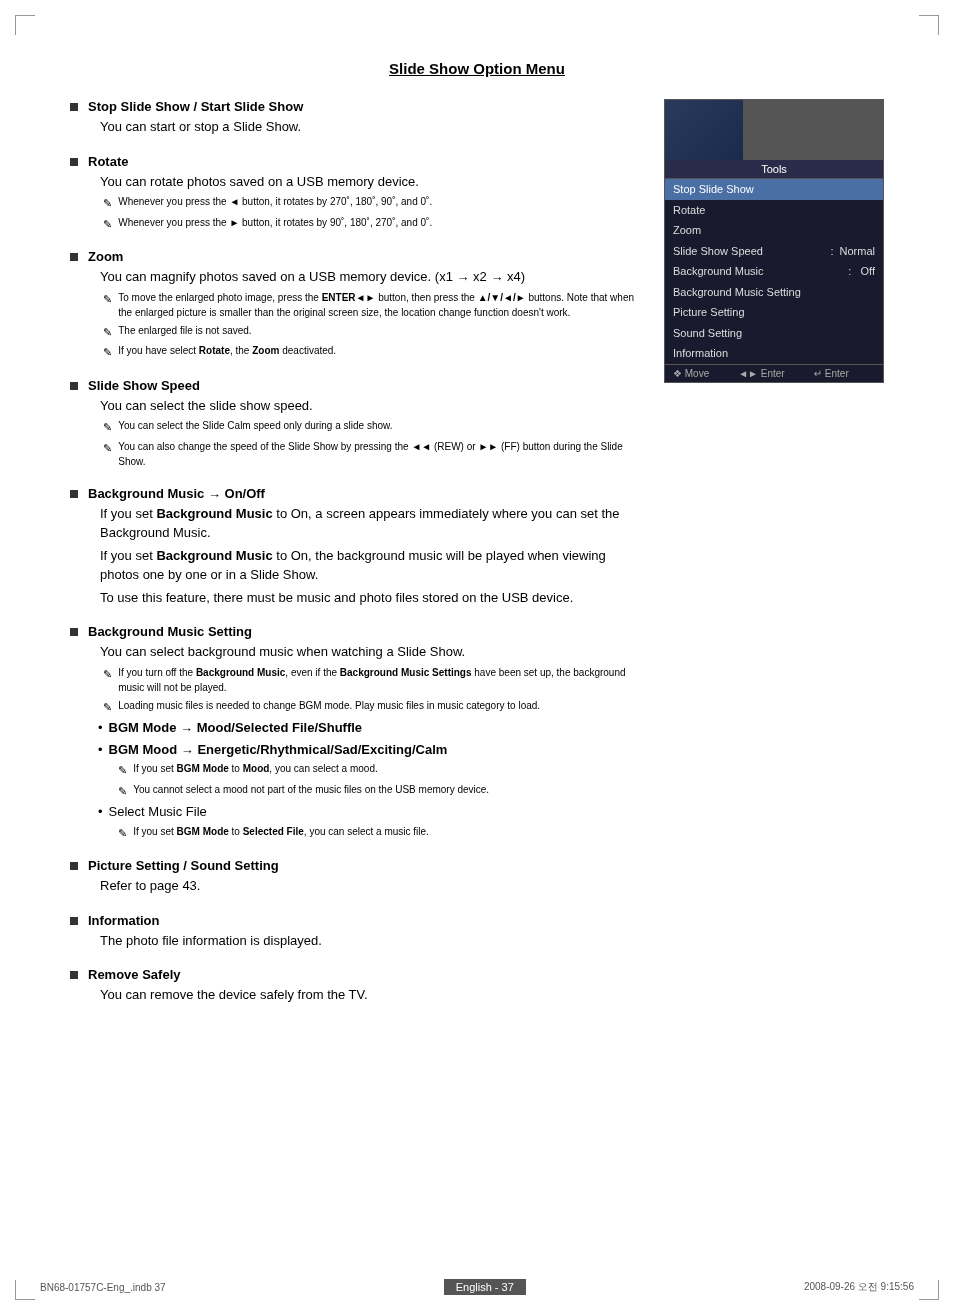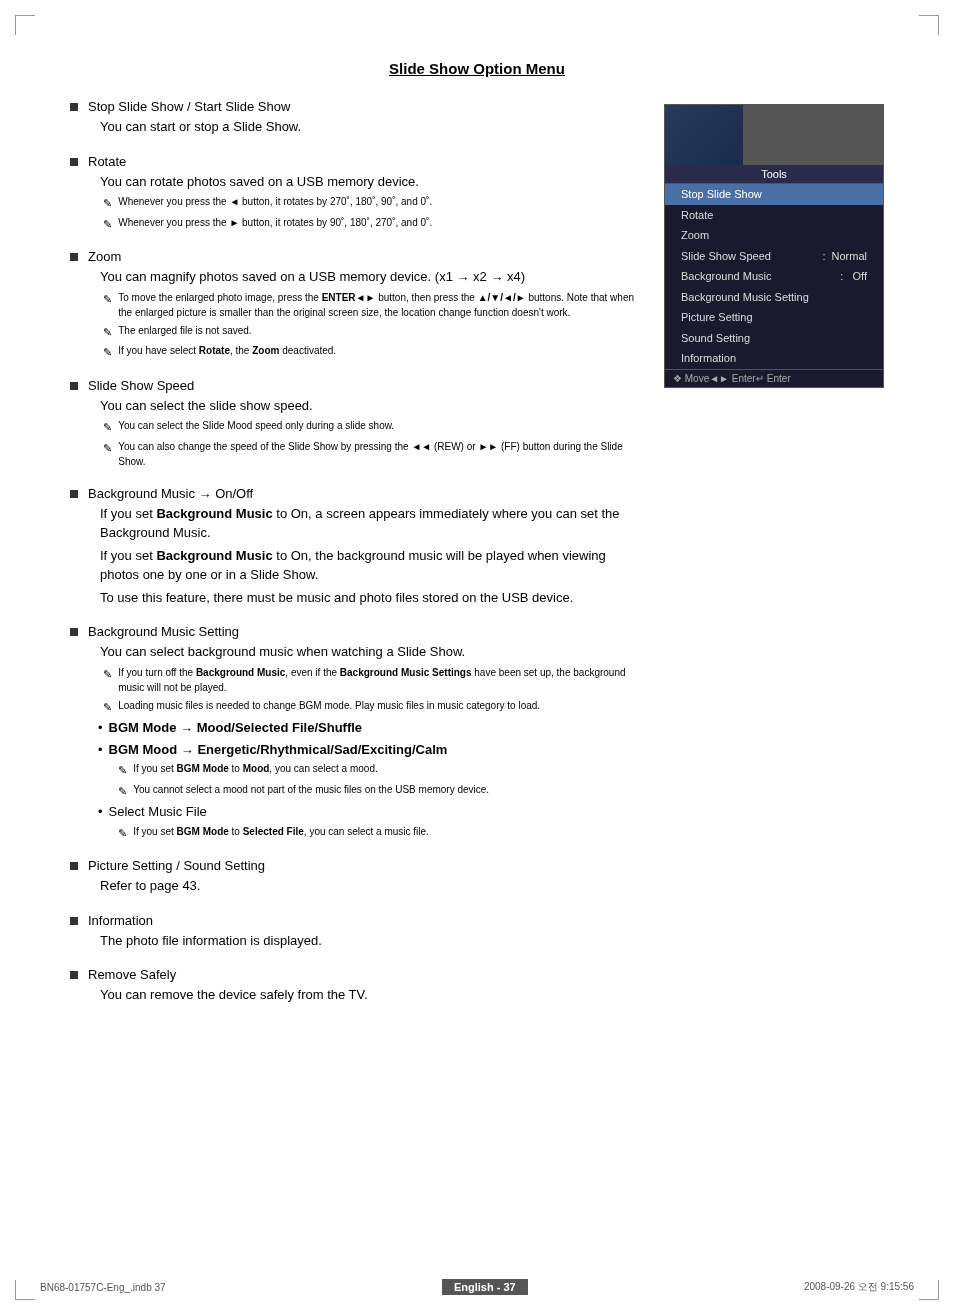--- a/index.html
+++ b/index.html
@@ -31,21 +31,20 @@
       gap: 20px;
     }
 
     .text-column {
       flex: 1;
     }
 
     .tools-panel {
       width: 220px;
       flex-shrink: 0;
-      margin-top: 5px;
     }
 
     .tools-box {
       border: 1px solid #555;
       background: #1a1a2e;
       color: #fff;
       font-size: 11px;
       overflow: hidden;
       position: relative;
     }
@@ -53,21 +52,21 @@
     .tools-title {
       text-align: center;
       background: #2a2a4a;
       padding: 3px 0;
       font-size: 11px;
       border-bottom: 1px solid #555;
       color: #fff;
     }
 
     .tools-item {
-      padding: 2px 16px;
+      padding: 2px 8px;
       font-size: 11px;
       color: #ddd;
       line-height: 1.5;
     }
 
     .tools-item.highlighted {
       background: #4a6fa5;
       color: #fff;
     }
 
@@ -75,21 +74,21 @@
       display: flex;
       justify-content: space-between;
     }
 
     .tools-footer {
       border-top: 1px solid #555;
       padding: 3px 8px;
       font-size: 10px;
       color: #aaa;
       display: flex;
-      gap: 0;
+      gap: 29px;
       background: #1a1a2e;
     }
 
     .tools-footer span {
       font-size: 10px;
     }
 
     
     .tools-image {
       width: 100%;
@@ -102,21 +101,21 @@
     .tools-image-inner {
       position: absolute;
       right: 0;
       top: 0;
       width: 140px;
       height: 60px;
       background: #555;
     }
 
     .menu-heading {
-      font-weight: normal;
+      font-weight: bold;
       margin-bottom: 3px;
     }
 
     .menu-desc {
       margin-left: 12px;
       margin-bottom: 3px;
       line-height: 1.5;
     }
 
     .note-item {
@@ -184,21 +183,20 @@
       padding: 0 40px;
       font-size: 10px;
       color: #555;
     }
 
     .page-number-box {
       background: #555;
       color: #fff;
       padding: 2px 12px;
       font-size: 11px;
-      font-weight: bold;
     }
 
     .corner-marks {
       position: absolute;
     }
 
     .corner-tl {
       top: 15px;
       left: 15px;
       width: 20px;
@@ -294,21 +292,21 @@
         </div>
       </div>
 
       <div class="main-entry">
         <div class="square-bullet"></div>
         <div class="main-entry-content">
           <div class="menu-heading">Slide Show Speed</div>
           <div class="menu-desc">You can select the slide show speed.</div>
           <div class="note-item">
             <span class="note-icon">✎</span>
-            <span class="note-text">You can select the Slide Mood speed only during a slide show.</span>
+            <span class="note-text">You can select the Slide Calm speed only during a slide show.</span>
           </div>
           <div class="note-item">
             <span class="note-icon">✎</span>
             <span class="note-text">You can also change the speed of the Slide Show by pressing the ◄◄ (REW) or ►► (FF) button during the Slide Show.</span>
           </div>
         </div>
       </div>
 
       <div class="main-entry">
         <div class="square-bullet"></div>

